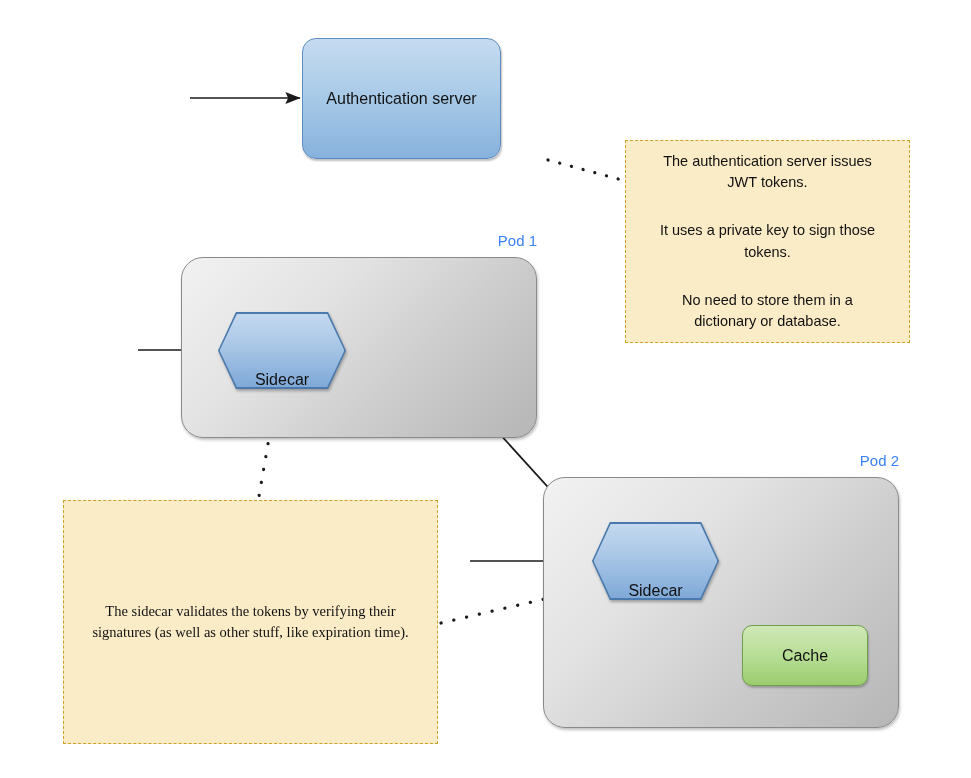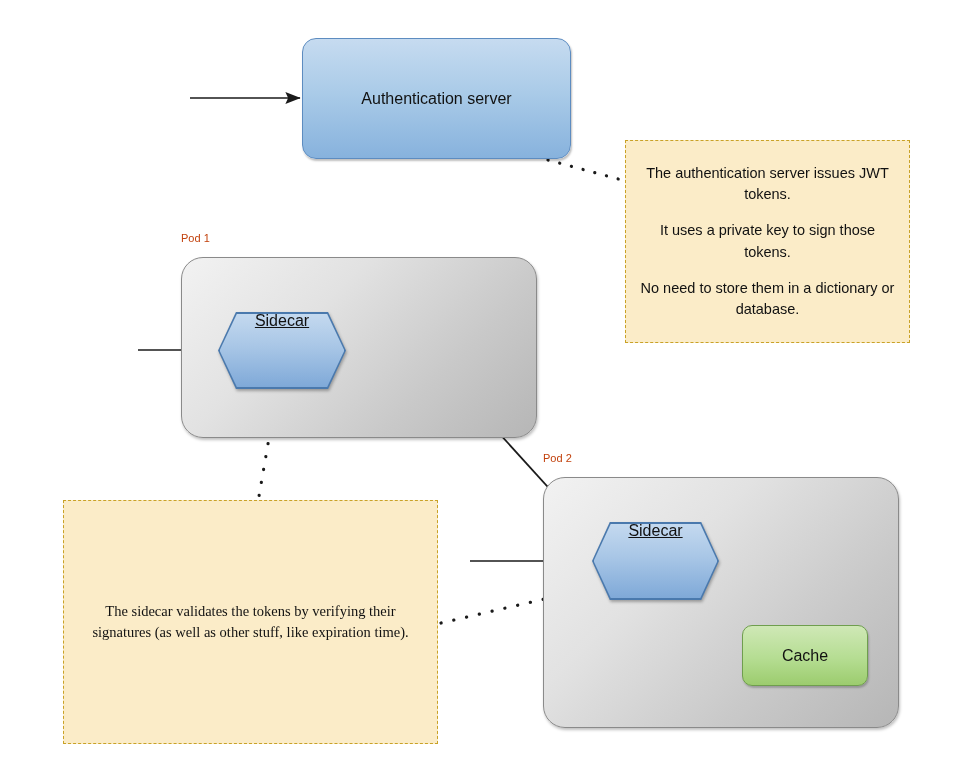--- a/index.html
+++ b/index.html
@@ -33,21 +33,21 @@
     align-items: center;
     justify-content: center;
     text-align: center;
     font-size: 16px;
     color: #111111;
     line-height: 1.32;
   }
   .auth-box {
     left: 302px;
     top: 38px;
-    width: 269px;
+    width: 199px;
     height: 121px;
     border-radius: 14px;
     border: 1.6px solid #5d8cc0;
     background: linear-gradient(180deg, #c6dbf0 0%, #aacbe8 45%, #87b2dd 100%);
     box-shadow: 1px 2px 2px rgba(0,0,0,0.25);
   }
   .cache-box {
     left: 742px;
     top: 625px;
     width: 126px;
@@ -64,38 +64,37 @@
     box-sizing: border-box;
     border-radius: 22px;
     border: 1.4px solid #8a8a8a;
     background: linear-gradient(135deg, #f2f2f2 0%, #e2e2e2 35%, #c9c9c9 70%, #b6b6b6 100%);
     box-shadow: 1px 2px 3px rgba(0,0,0,0.25);
   }
   .pod-1 { left: 181px; top: 257px; width: 356px; height: 181px; }
   .pod-2 { left: 543px; top: 477px; width: 356px; height: 251px; }
   .pod-label {
     position: absolute;
-    font-size: 11px;
-    color: #c2410c;
-    text-align: left;
+    font-size: 15px;
+    color: #3b82f6;
+    text-align: right;
     white-space: nowrap;
   }
   .pod-1-label { left: 181px; top: 232px; width: 356px; }
   .pod-2-label { left: 543px; top: 452px; width: 356px; }
   
   .hex {
     position: absolute;
     display: flex;
-    align-items: flex-start;
+    align-items: flex-end;
     justify-content: center;
     font-size: 16px;
     color: #111111;
     text-align: center;
     filter: drop-shadow(1px 2px 1.5px rgba(0,0,0,0.3));
-    text-decoration: underline;
   }
   .hex .hex-body {
     position: absolute;
     left: 0; top: 0; right: 0; bottom: 0;
     clip-path: polygon(14% 0%, 86% 0%, 100% 50%, 86% 100%, 14% 100%, 0% 50%);
   }
   .hex .hex-edge {
     position: absolute;
     left: 0; top: 0; right: 0; bottom: 0;
     clip-path: polygon(14% 0%, 86% 0%, 100% 50%, 86% 100%, 14% 100%, 0% 50%);
@@ -135,21 +134,21 @@
     font-size: 14.5px;
     color: #111111;
     line-height: 1.45;
     text-align: center;
     padding: 14px 12px;
     display: flex;
     flex-direction: column;
     justify-content: center;
   }
   .note p {
-    margin: 0;
+    margin: 12px;
   }
   .note p + p {
     margin-top: 15px;
   }
   .note-auth {
     left: 625px;
     top: 140px;
     width: 285px;
     height: 203px;
   }

